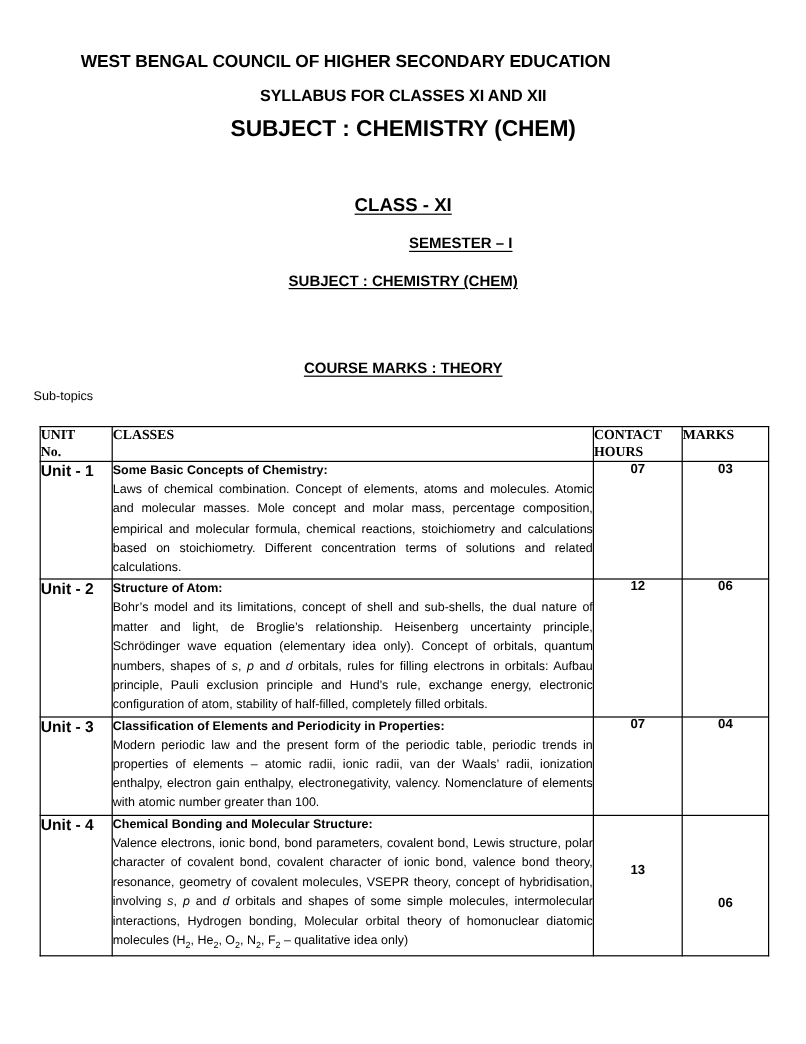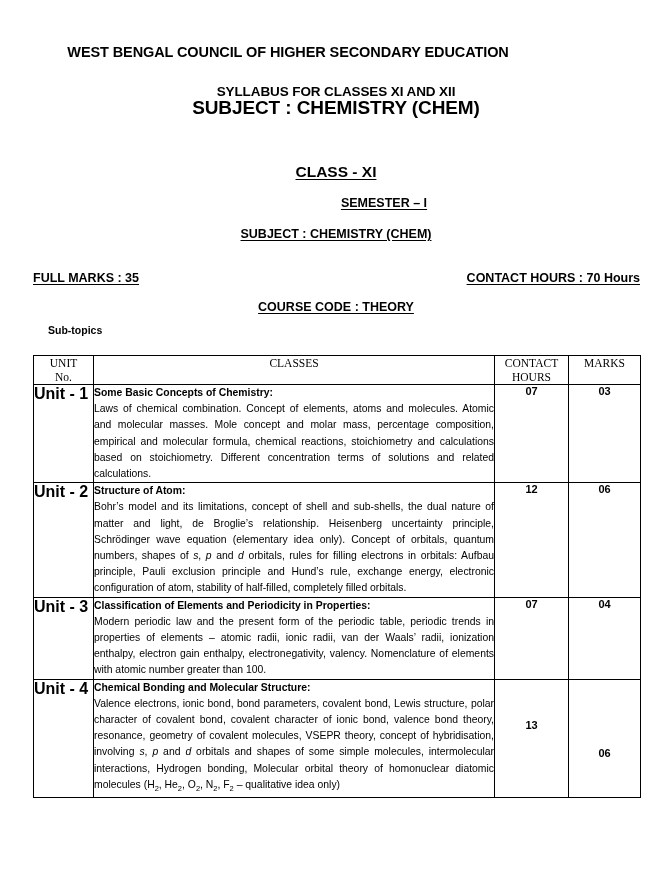--- a/index.html
+++ b/index.html
@@ -35,21 +35,20 @@
     width: 576px;
     font-size: 14.5px;
     line-height: 17px;
   }
   .hdr-line2 {
     position: absolute;
     left: 0; top: 71px;
     width: 672px;
     font-size: 13.5px;
     line-height: 17px;
-    margin-top: 12px;
   }
   .hdr-line3 {
     position: absolute;
     left: 0; top: 96px;
     width: 672px;
     font-size: 19px;
     line-height: 23px;
   }
 
   
@@ -80,24 +79,24 @@
     font-weight: bold;
     font-size: 12.5px;
   }
   .marks-row span {
     text-decoration: underline;
     text-underline-offset: 2px;
   }
 
   .subtopics {
     position: absolute;
-    left: 48px;
+    left: 28px;
     top: 324px;
     font-size: 10.5px;
-    font-weight: bold;
+    font-weight: normal;
   }
 
   
   .tbl-wrap {
     position: absolute;
     left: 33px;
     top: 355px;
     width: 607px;
   }
   table.syl {
@@ -112,31 +111,31 @@
   }
 
   col.c-unit  { width: 60px; }
   col.c-topic { width: 401px; }
   col.c-hours { width: 74px; }
   col.c-marks { width: 72px; }
 
   
   thead th {
     font-family: "Liberation Serif", serif;
-    font-weight: normal;
+    font-weight: bold;
     font-size: 11.5px;
-    text-align: center;
+    text-align: left;
     line-height: 14px;
     padding: 3px 2px 4px 2px;
     vertical-align: top;
   }
 
   
   td.unit {
-    font-size: 16px;
+    font-size: 13px;
     font-weight: bold;
     padding: 3px 0 0 6px;
     white-space: nowrap;
   }
   td.topic {
     font-size: 10.4px;
     padding: 3px 7px 4px 7px;
     line-height: 16.2px;
     margin-top: 23px;
   }
@@ -173,26 +172,22 @@
 <div class="page">
 
   <div class="hdr hdr-line1">WEST BENGAL COUNCIL OF HIGHER SECONDARY EDUCATION</div>
   <div class="hdr hdr-line2">SYLLABUS FOR CLASSES XI AND XII</div>
   <div class="hdr hdr-line3">SUBJECT :  CHEMISTRY (CHEM)</div>
 
   <div class="ctr class-xi"><span>CLASS - XI</span></div>
   <div class="ctr semester"><span>SEMESTER – I</span></div>
   <div class="ctr subject2"><span>SUBJECT : CHEMISTRY (CHEM)</span></div>
 
-  <div class="marks-row">
-    <span>FULL MARKS : 35</span>
-    <span>CONTACT HOURS : 70 Hours</span>
-  </div>
-
-  <div class="ctr coursecode"><span>COURSE CODE : THEORY</span></div>
+
+  <div class="ctr coursecode"><span>COURSE MARKS : THEORY</span></div>
 
   <div class="subtopics">Sub-topics</div>
 
   <div class="tbl-wrap">
     <table class="syl">
       <colgroup>
         <col class="c-unit">
           <col class="c-topic">
           <col class="c-hours">
           <col class="c-marks">

